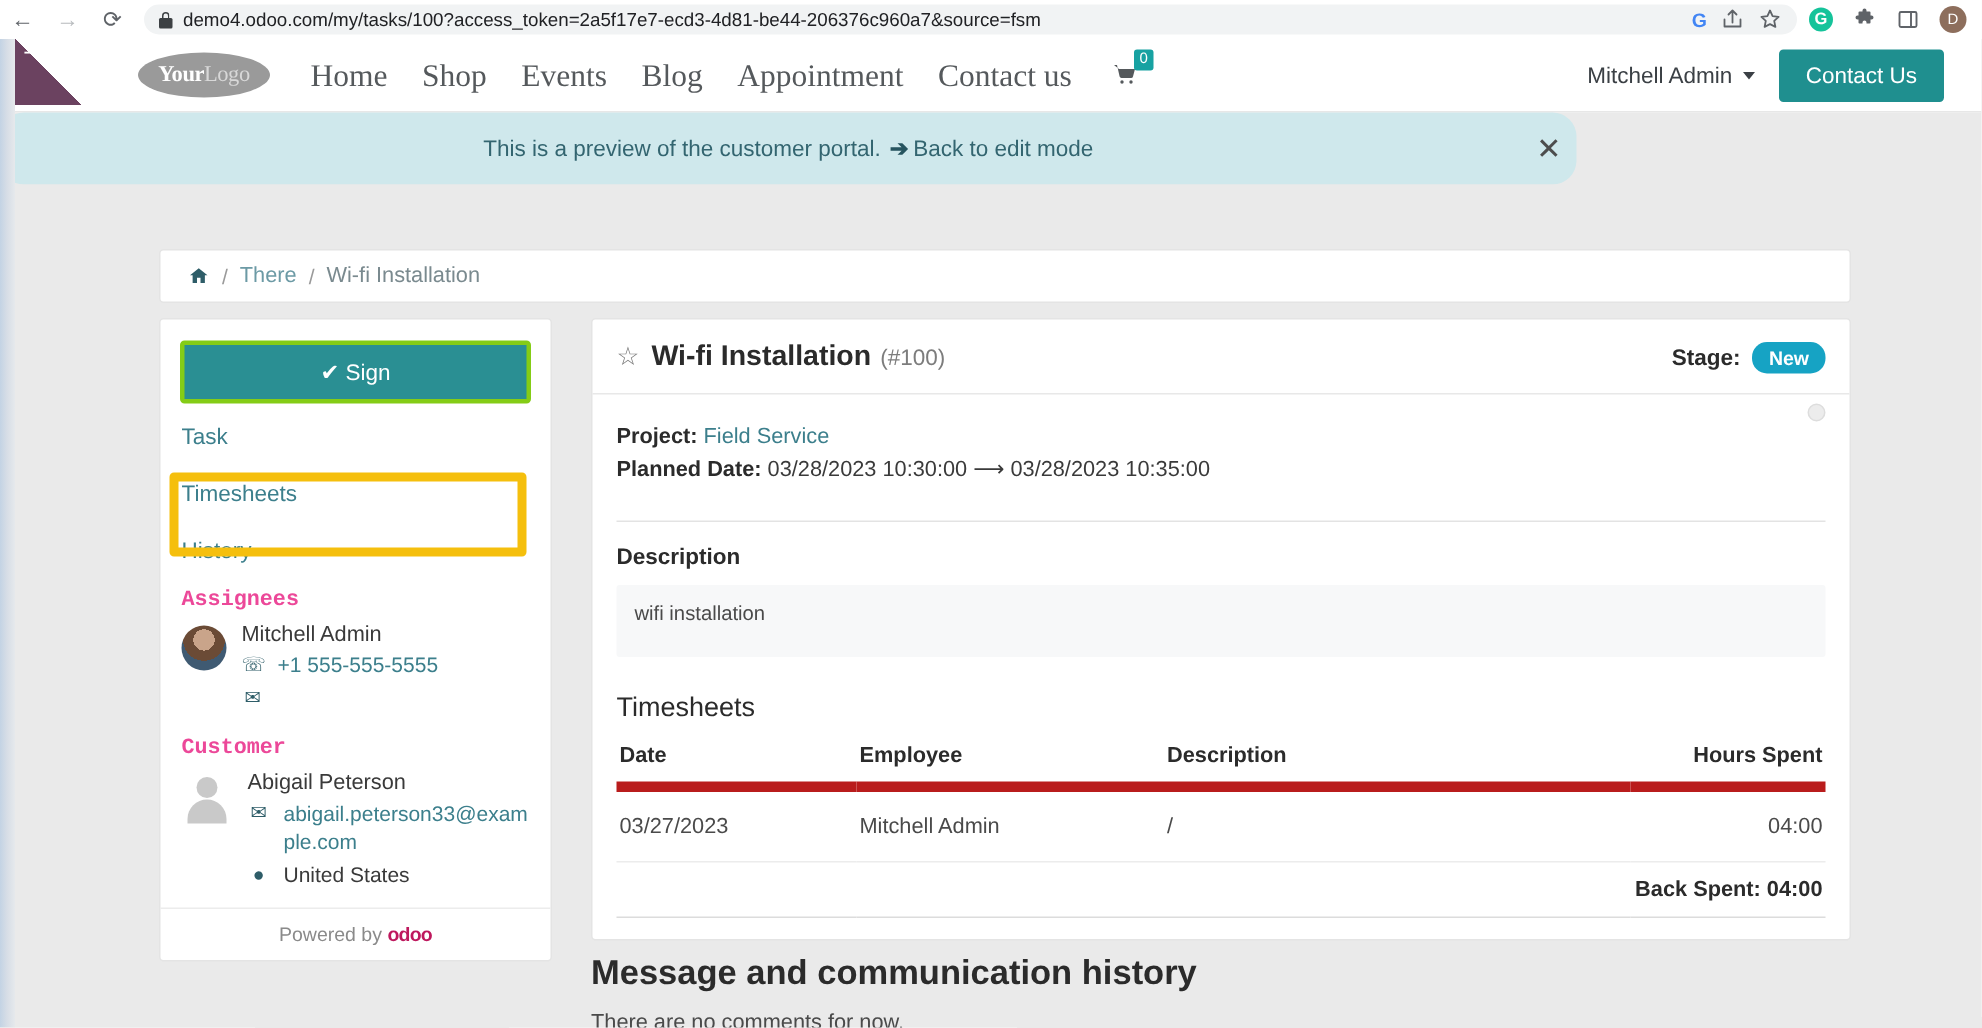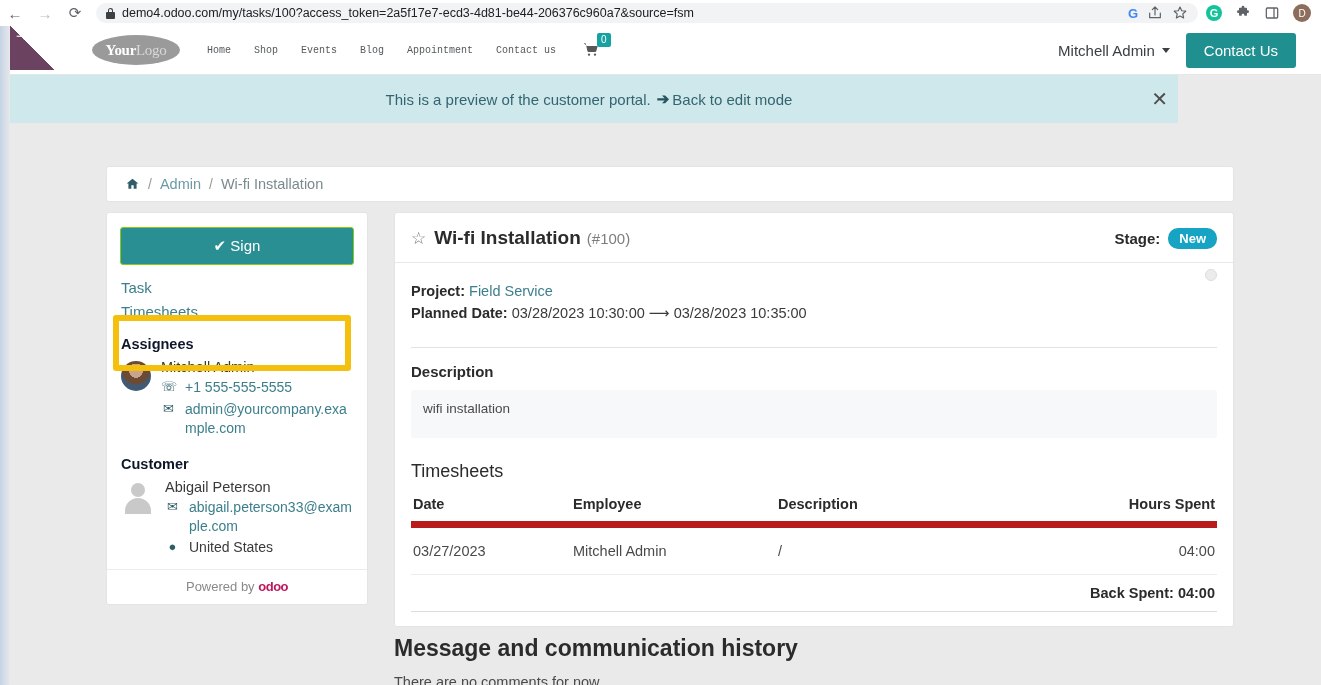--- a/index.html
+++ b/index.html
@@ -91,22 +91,22 @@
     background: #9a9a9a;
     border-radius: 50% / 50%;
     display: flex; align-items: center; justify-content: center;
     color: #ffffff; font-size: 15px; letter-spacing: -0.3px;
     font-family: "Liberation Serif", serif;
   }
   #logo b { font-weight: bold; }
   #logo .lite { color: #d8d8d8; font-weight: normal; }
   #main-nav { display: flex; align-items: center; gap: 23px; margin-left: 27px; }
   #main-nav a {
-    font-size: 10px; color: #55595c; text-decoration: none;
-    font-family: Liberation Mono, monospace;
+    font-size: 21px; color: #55595c; text-decoration: none;
+    font-family: Liberation Serif, serif;
   }
   #cart-wrap { position: relative; margin-left: 26px; display: flex; align-items: center; }
   #cart-wrap .cart-ico { font-size: 16px; color: #55595c; }
   #cart-badge {
     position: absolute; top: -9px; left: 15px;
     background: #17a2a2; color: #fff;
     font-size: 10px; line-height: 1;
     padding: 2px 4px; border-radius: 2px;
   }
   #header-right { margin-left: auto; display: flex; align-items: center; gap: 16px; padding-right: 25px; }
@@ -117,24 +117,24 @@
   }
   #contact-us-btn {
     background: #1f8f8f; color: #ffffff;
     font-size: 15px; padding: 9px 18px; border-radius: 3px;
     border: none; cursor: pointer;
     font-family: "Liberation Sans", sans-serif;
   }
 
   
   #preview-banner {
-    position: absolute; top: 49px; left: 0; width: 1178px; height: 48px;
+    position: absolute; top: 49px; left: 0; width: 1051px; height: 48px;
     background: #cfe8ec;
     display: flex; align-items: center; justify-content: center;
-    color: #336570; font-size: 15px;
+    color: #336570; font-size: 15px; border-radius: 16px;
   }
   #preview-banner .arrow { margin: 0 3px 0 6px; font-weight: bold; color: #26545f; }
   #preview-banner a { color: #336570; text-decoration: none; }
   #banner-close {
     position: absolute; right: 10px; top: 50%; transform: translateY(-50%);
     font-size: 20px; color: #4d4d4d; cursor: pointer; line-height: 1;
     font-family: "DejaVu Sans", sans-serif;
   }
 
   
@@ -152,36 +152,36 @@
   
   #sidebar {
     position: absolute; top: 89px; left: 106px; width: 262px;
     background: #ffffff; border: 1px solid #e4e4e4; border-radius: 3px;
     padding: 14px 0 0 0;
   }
   #sign-btn-wrap { padding: 0 13px; position: relative; }
   #sign-btn {
     display: block; width: 100%;
     background: #2a8f93; color: #ffffff;
-    border: 1px solid #84cc16; border-radius: 3px;
+    border: 3px solid #84cc16; border-radius: 3px;
     font-size: 15px; padding: 9px 0; text-align: center; cursor: pointer;
     font-family: "Liberation Sans", sans-serif;
   }
   #sign-highlight {
     position: absolute; top: 192px; left: 113px;
     width: 238px; height: 56px;
     border: 6px solid #f5bf0d;
     border-radius: 3px;
     z-index: 40; pointer-events: none;
   }
-  #sidebar-links { padding: 14px 0 6px 14px; display: flex; flex-direction: column; gap: 7px; }
+  #sidebar-links { padding: 14px 0 6px 14px; display: flex; flex-direction: column; gap: 21px; }
   #sidebar-links a { font-size: 15px; color: #3c7f8c; text-decoration: none; }
 
   .side-section { padding: 10px 14px 0 14px; }
-  .side-title { font-size: 14.5px; font-weight: bold; color: #0f172a; margin-bottom: 7px; }
+  .side-title { font-size: 14.5px; font-weight: bold; color: #ec4899; margin-bottom: 7px; font-family: Liberation Mono, monospace; }
   .person-row { display: flex; gap: 10px; align-items: flex-start; }
   .person-photo {
     width: 30px; height: 30px; border-radius: 50%; flex: none; margin-top: 2px;
     background: radial-gradient(circle at 50% 32%, #c9a48a 0 28%, #6b4b36 28% 55%, #3f5a72 55% 100%);
   }
   .person-silhouette {
     width: 34px; height: 34px; flex: none; margin-top: 2px;
     position: relative;
   }
   .person-silhouette .head { position: absolute; top: 2px; left: 10px; width: 14px; height: 14px; border-radius: 50%; background: #c9c9c9; }
@@ -335,51 +335,51 @@
     <span id="banner-close">✕</span>
   </div>
 
   <div id="content">
 
     <div id="breadcrumb-card">
       <svg width="15" height="14" viewBox="0 0 24 24" fill="#2e5d68">
         <path d="M12 3L2 11h3v9h5v-6h4v6h5v-9h3z"></path>
       </svg>
       <span class="sep">/</span>
-      <a class="crumb">Admin</a>
+      <a class="crumb">There</a>
       <span class="sep">/</span>
       <span class="crumb active">Wi-fi Installation</span>
     </div>
 
     <div id="sidebar">
       <div id="sign-btn-wrap">
         <button id="sign-btn">
           <span>✔</span>
           <span>Sign</span>
         </button>
       </div>
 
       <div id="sidebar-links">
         <a>Task</a>
         <a>Timesheets</a>
+        <a>History</a>
       </div>
 
       <div class="side-section">
         <div class="side-title">Assignees</div>
         <div class="person-row">
           <div class="person-photo"></div>
           <div class="person-info">
             <div class="person-name">Mitchell Admin</div>
             <div class="contact-line">
               <span class="ic">☏</span>
               <span class="txt">+1 555-555-5555</span>
             </div>
             <div class="contact-line">
               <span class="ic">✉</span>
-              <span class="txt">admin@yourcompany.example.com</span>
             </div>
           </div>
         </div>
       </div>
 
       <div class="side-section" style="padding-top:18px;">
         <div class="side-title">Customer</div>
         <div class="person-row">
           <div class="person-silhouette">
             <span class="head"></span>

